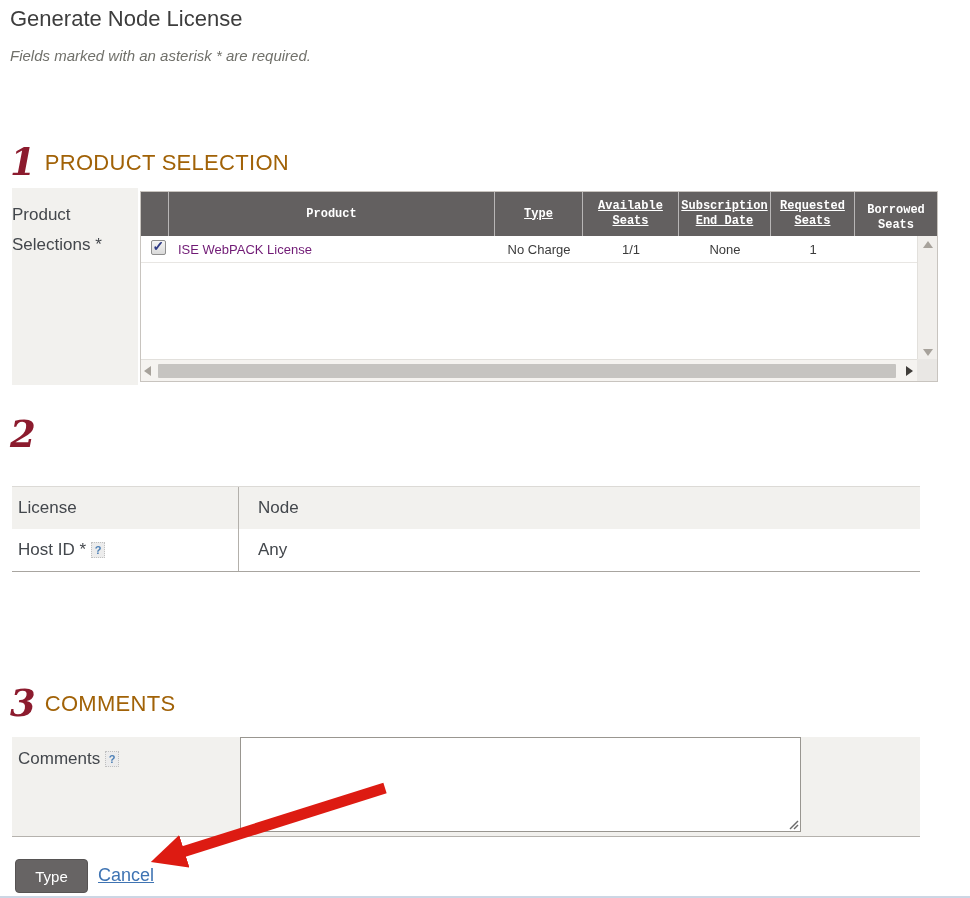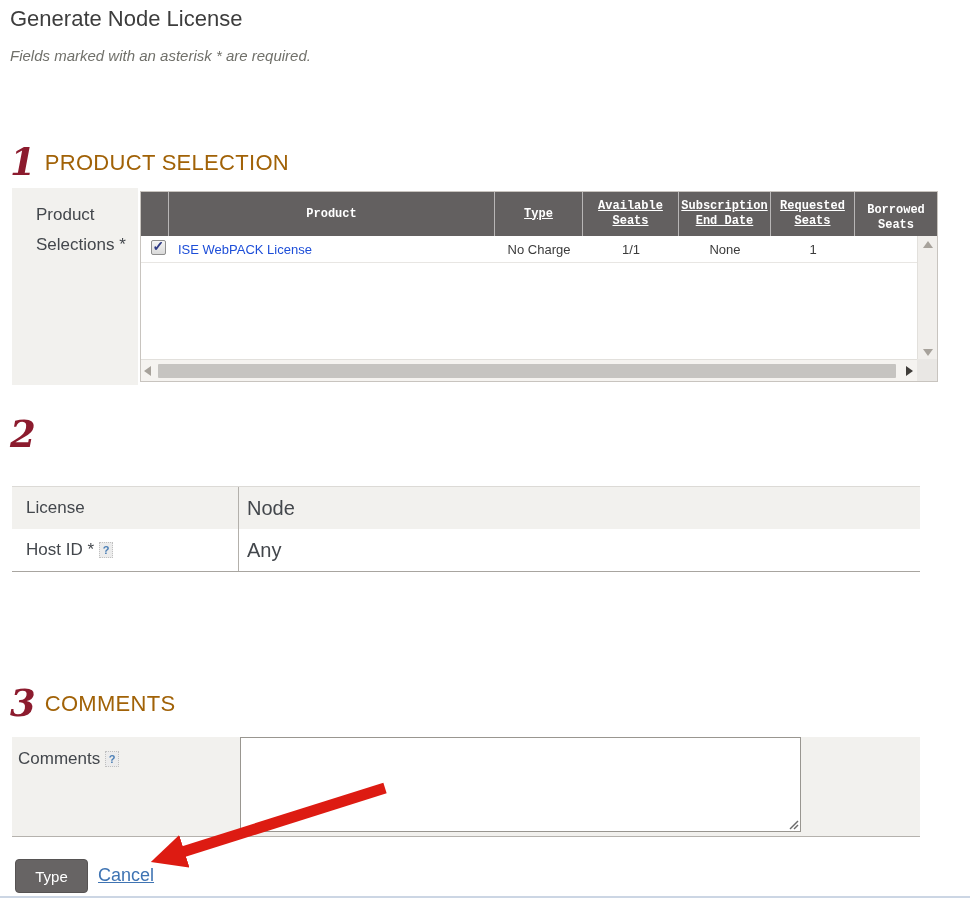--- a/index.html
+++ b/index.html
@@ -33,42 +33,42 @@
   }
   .section-title {
     font-size: 22px; color: #a16207; letter-spacing: 0.3px;
     padding-bottom: 4px;
     margin-top: 24px;
   }
 
   
   .ps-label-cell {
     position: absolute; left: 12px; top: 188px; width: 126px; height: 197px;
-    background: #f2f1ee; padding: 12px 8px 0 24px;
+    background: #f2f1ee; padding: 12px 8px 0 0;
     font-size: 17px; color: #43474c; line-height: 1.75;
   }
   .ps-table {
     position: absolute; left: 140px; top: 191px; width: 798px; height: 191px;
     border: 1px solid #c8c4bf; background: #fff;
   }
   .ps-header { display: flex; height: 44px; background: #636060; font-family: Liberation Mono, monospace; }
   .ps-header .hcell {
     color: #fff; font-size: 12px; font-weight: bold; text-align: center;
     display: flex; align-items: center; justify-content: center;
     border-right: 1px solid #b8b6b6; line-height: 1.25; padding: 2px 2px;
   }
   .ps-header .hcell:last-child { border-right: none; margin-top: 8px; }
   .ps-header .hcell.sortable span { text-decoration: underline; cursor: pointer; }
   .c0 { width: 28px; } .c1 { width: 326px; } .c2 { width: 88px; }
   .c3 { width: 96px; } .c4 { width: 92px; } .c5 { width: 84px; } .c6 { width: 82px; }
 
   .ps-row { display: flex; height: 27px; border-bottom: 1px solid #e8e6e3; align-items: center; }
   .ps-row .bcell { font-size: 13px; color: #3b3b3b; text-align: center; }
   .ps-row .bcell.left { text-align: left; padding-left: 9px; }
-  .product-link { color: #1d4ed8; text-decoration: none; cursor: pointer; text-align: center; }
+  .product-link { color: #701a75; text-decoration: none; cursor: pointer; text-align: center; }
 
   .checkbox {
     display: inline-block; width: 15px; height: 15px;
     border: 1px solid #8e8e8e; background: linear-gradient(#f5f5f5, #d9d9d9);
     border-radius: 2px; position: relative; margin-left: 6px;
   }
   .checkbox .mark {
     position: absolute; left: 1px; top: -3px;
     font-size: 14px; font-weight: bold; color: #2e3a85;
   }
@@ -98,22 +98,22 @@
   .tri-left { width: 0; height: 0; border-top: 5px solid transparent; border-bottom: 5px solid transparent; border-right: 7px solid #a7a29b; margin: 0 3px; }
   .tri-right { width: 0; height: 0; border-top: 5px solid transparent; border-bottom: 5px solid transparent; border-left: 7px solid #403d3a; margin-left: 10px; }
 
   
   .si-table {
     position: absolute; left: 12px; top: 486px; width: 908px;
     border-top: 1px solid #dcdad6; border-bottom: 1px solid #a8a5a0;
   }
   .si-row { display: flex; height: 42px; align-items: center; position: relative; }
   .si-row.shaded { background: #f2f1ee; }
-  .si-label { width: 226px; padding-left: 14px; font-size: 17px; color: #43474c; display: flex; align-items: center; }
-  .si-value { flex: 1; padding-left: 8px; font-size: 20px; color: #43474c; border-left: 1px solid #b3b0ab; height: 100%; display: flex; align-items: center; }
+  .si-label { width: 226px; padding-left: 6px; font-size: 17px; color: #43474c; display: flex; align-items: center; }
+  .si-value { flex: 1; padding-left: 19px; font-size: 17px; color: #43474c; border-left: 1px solid #b3b0ab; height: 100%; display: flex; align-items: center; }
 
   .help-icon {
     display: inline-block; width: 14px; height: 16px; margin-left: 5px;
     background: #ececec; border: 1px dotted #c0c0c0;
     color: #4a7eb5; font-size: 11px; font-weight: bold;
     text-align: center; line-height: 14px; cursor: pointer;
   }
 
   
   .comments-row {

